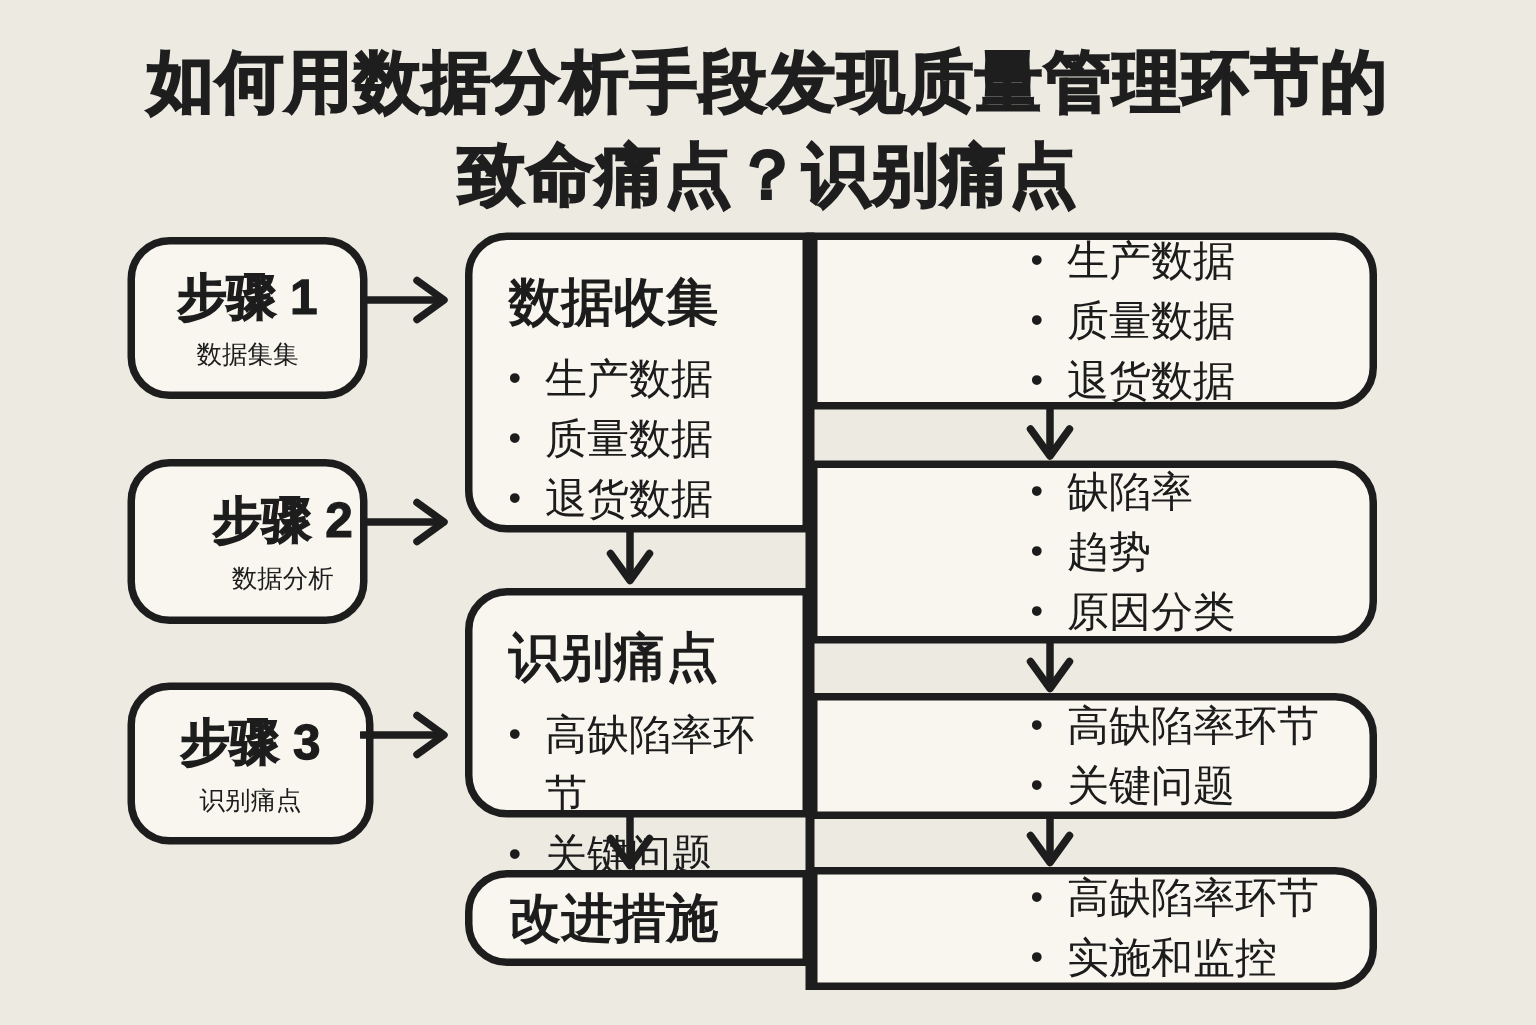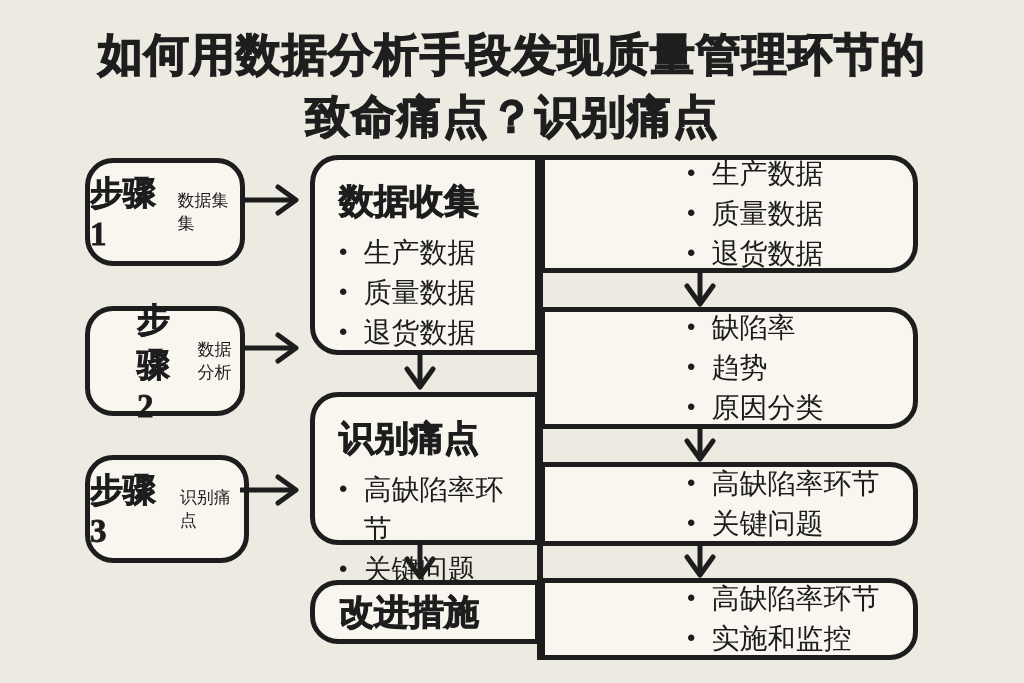--- a/index.html
+++ b/index.html
@@ -31,34 +31,33 @@
     position:absolute;
     background:#f8f6ef;
     border:5px solid #1d1d1d;
     box-sizing:border-box;
   }
   .round{border-radius:28px;}
   .round-left{border-radius:28px 0 0 28px;}
   .round-right{border-radius:0 28px 28px 0;}
   
   .step-box{
-    display:flex;flex-direction:row;
+    display:flex;flex-direction:column;
     align-items:center;justify-content:center;
     gap:4px;
-    font-family:Liberation Serif, serif;
   }
   .step-label{
     font-size:33px;font-weight:800;
     -webkit-text-stroke:0.8px #1d1d1d;
   }
   .step-sub{font-size:17px;font-weight:500;}
   
   .mid-box{padding:18px 10px 10px 24px;}
   .box-title{
-    font-size:35px;font-weight:700;
+    font-size:35px;font-weight:400;
     -webkit-text-stroke:1px #1d1d1d;
     margin-bottom:8px;
   }
   .title-only{
     display:flex;align-items:center;
     padding:0 0 0 24px;
   }
   .title-only .box-title{margin-bottom:0;}
   
   .bullets{list-style:none;margin:0;padding:0;}

